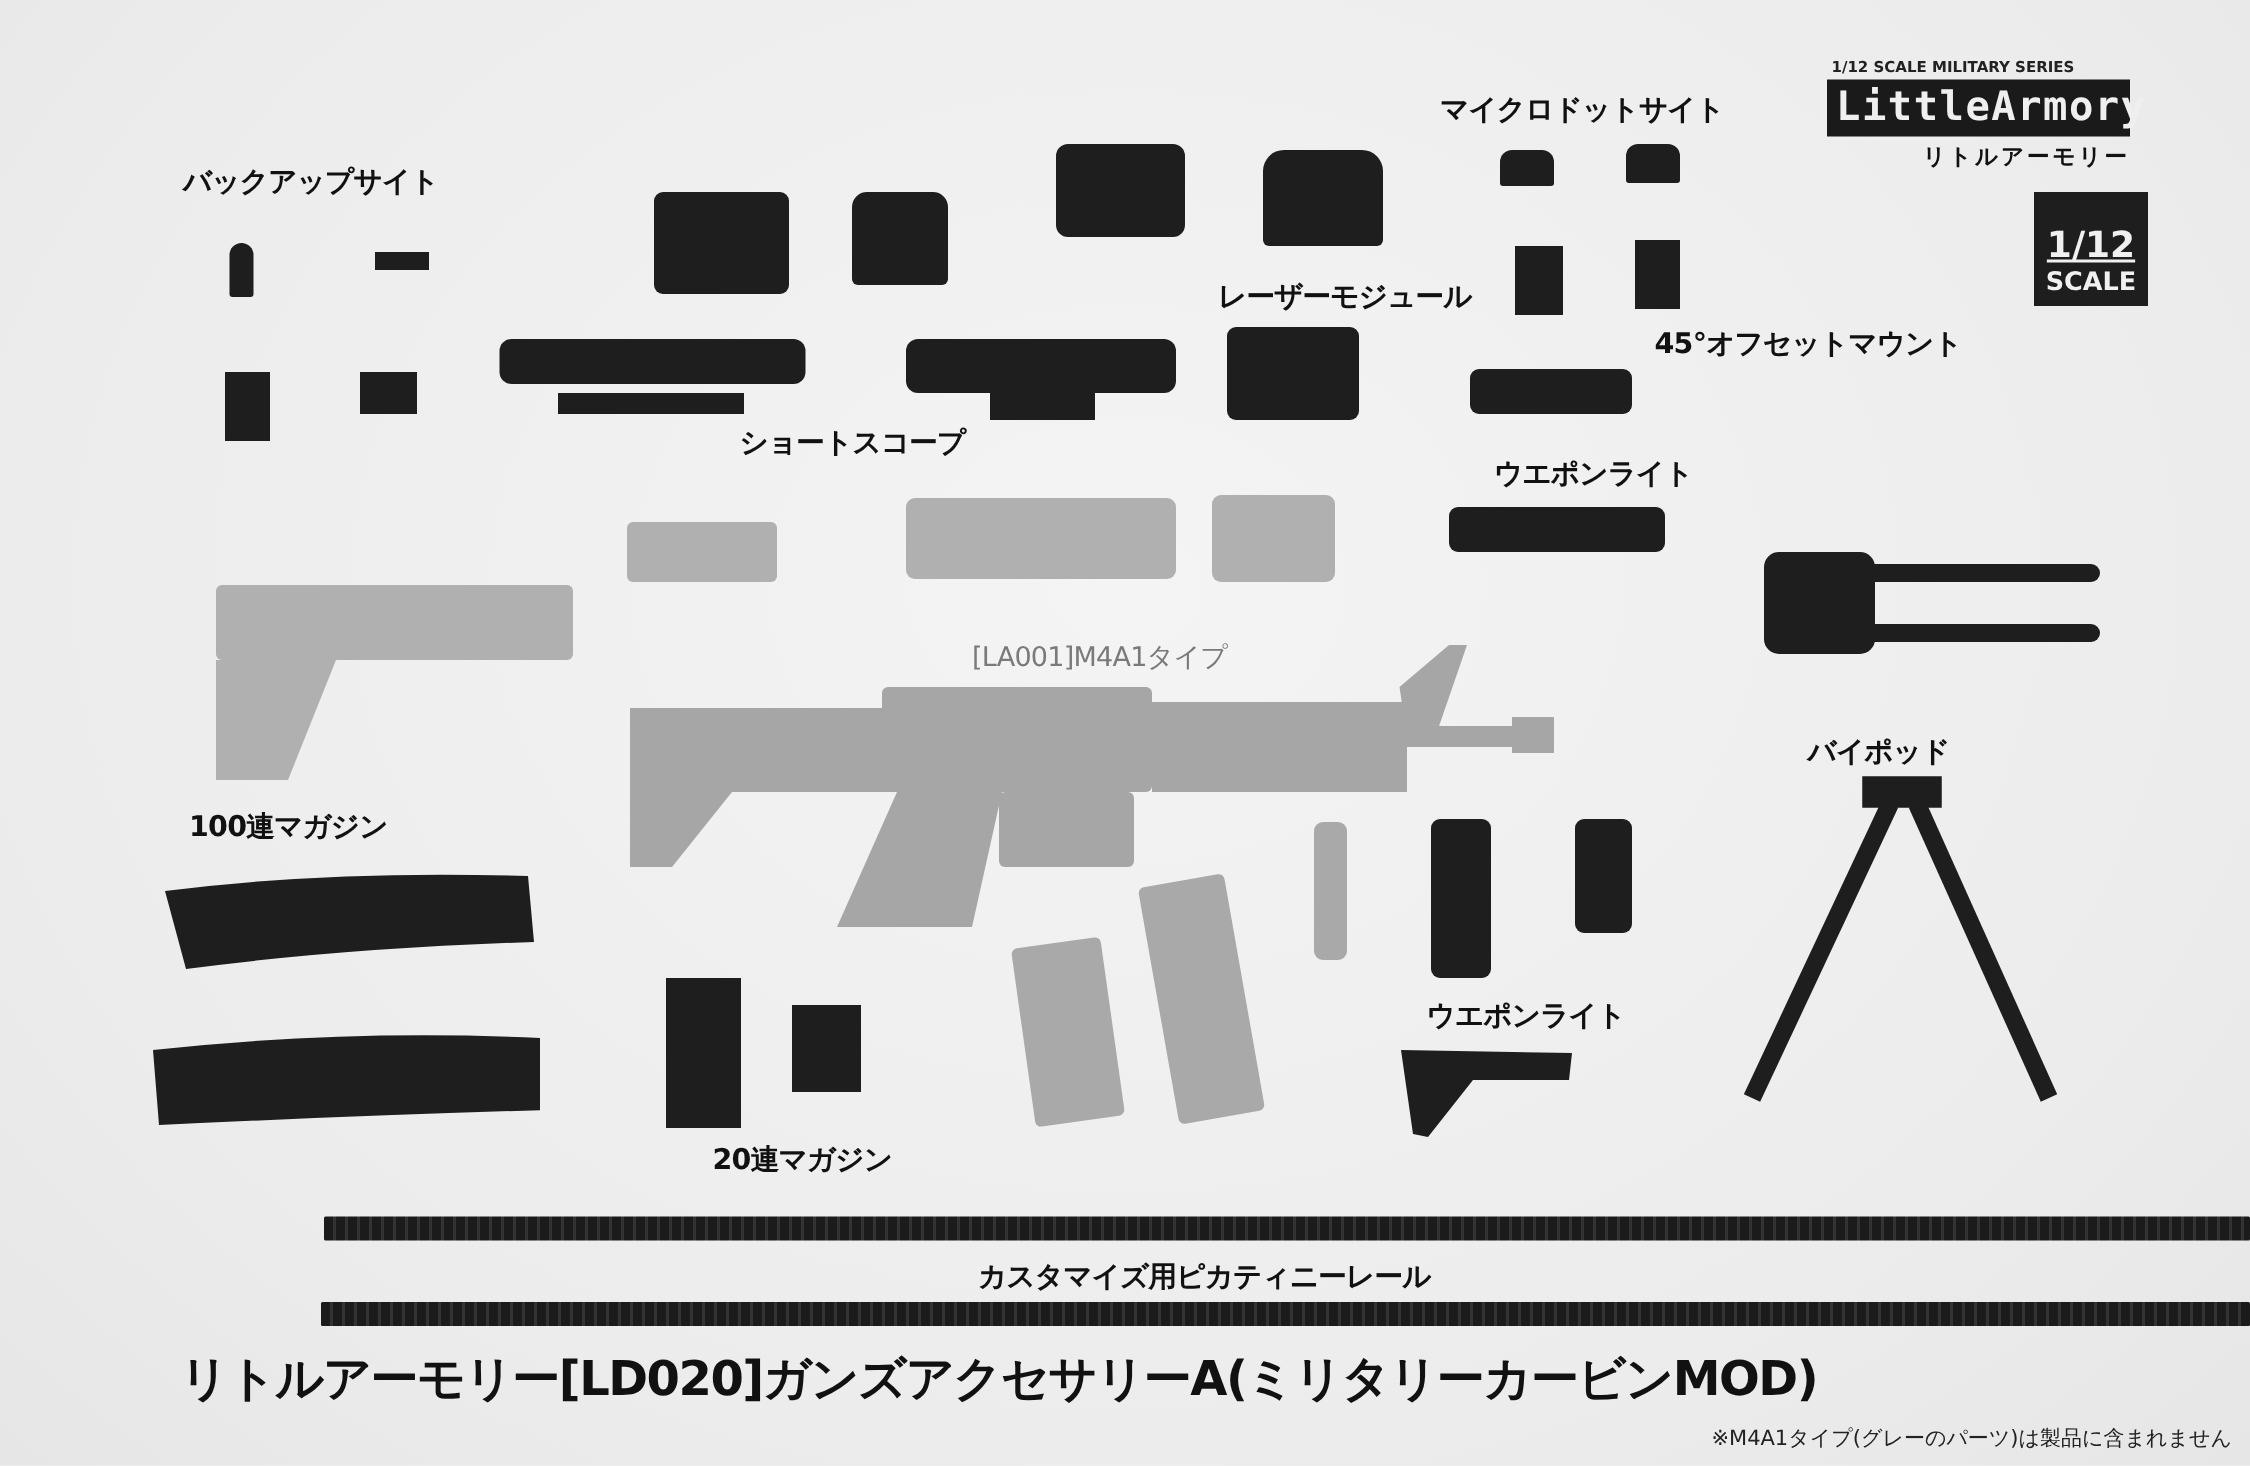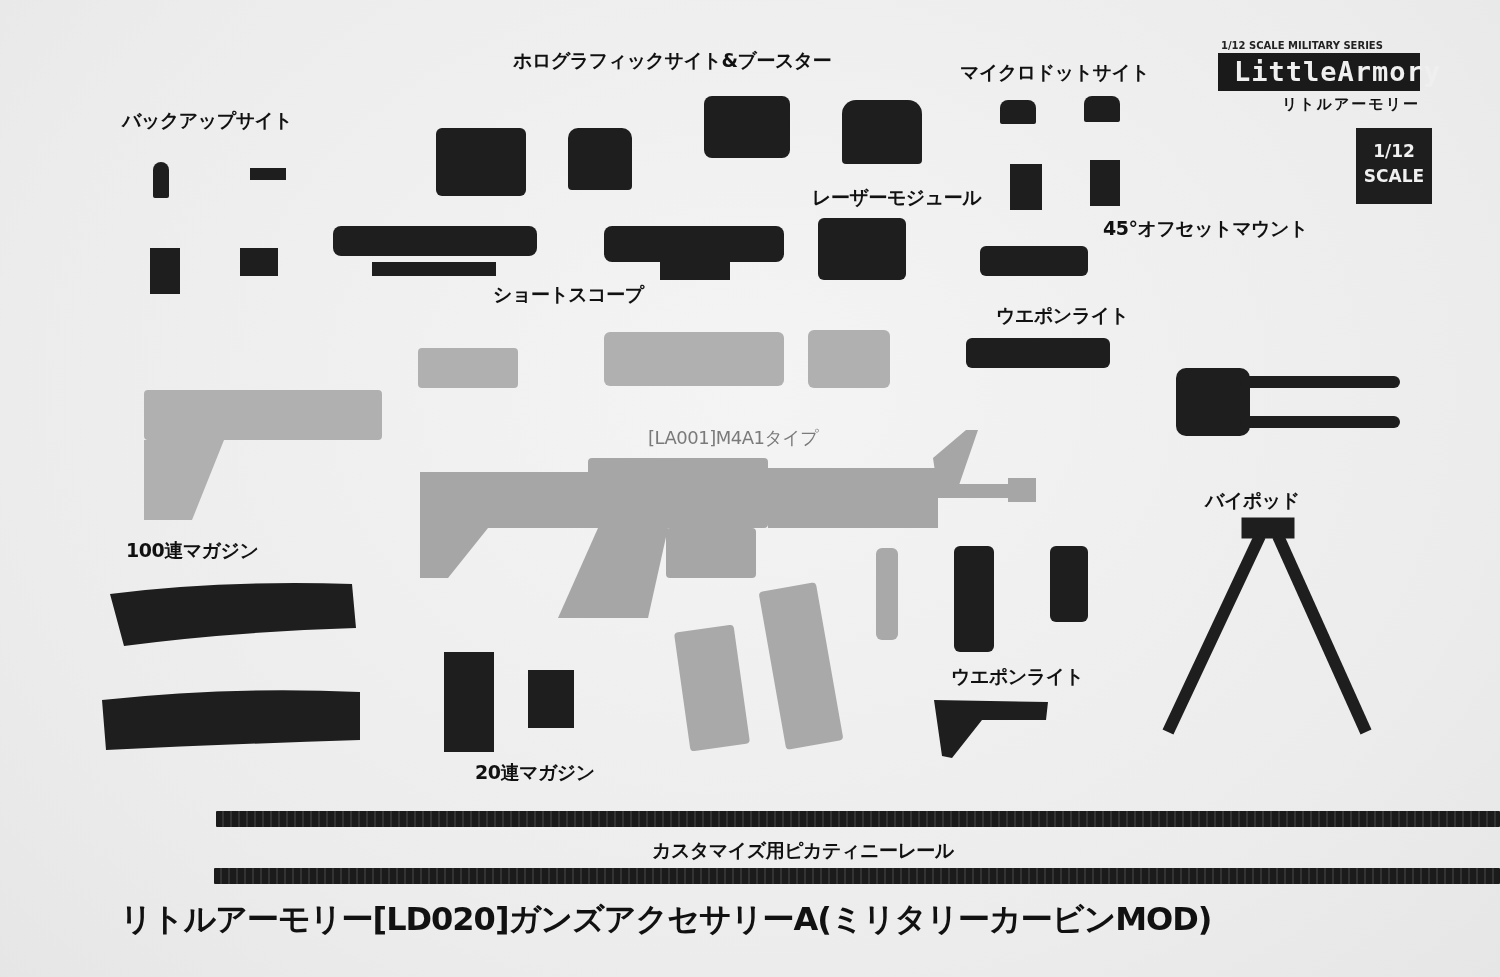--- a/index.html
+++ b/index.html
@@ -15,46 +15,45 @@
   .lbl.gray { color: #7a7a7a; font-weight: normal; font-size: 18px; }
   .part { position: absolute; }
   .blk { background: #1e1e1e; }
   .gry { background: #a9a9a9; }
   .title { position: absolute; left: 120px; top: 898px; font-size: 32px; font-weight: bold; color: #111;
     white-space: nowrap; letter-spacing: -1px; }
   .note { position: absolute; right: 12px; top: 950px; font-size: 14px; color: #222; white-space: nowrap; }
   .logo-wrap { position: absolute; left: 1218px; top: 40px; width: 202px; }
   .logo-sub { font-size: 10px; font-weight: bold; color: #222; letter-spacing: 0; margin-left: 3px; }
   .logo-main { background: #1a1a1a; color: #efefef; font-family: "DejaVu Sans Mono", monospace; font-weight: bold;
-    font-size: 27px; letter-spacing: 1px; padding: 2px 16px; margin-top: 2px; height: 34px; line-height: 34px; text-align: center; }
+    font-size: 27px; letter-spacing: 1px; padding: 2px 6px; margin-top: 2px; height: 34px; line-height: 34px; text-align: center; }
   .logo-kana { font-size: 15px; font-weight: bold; text-align: right; color: #111; margin-top: 4px; letter-spacing: 2px; }
   .scale-badge { position: absolute; left: 1356px; top: 128px; width: 68px; width: 76px; height: 76px; background: #1e1e1e; color: #f0f0f0;
     font-weight: bold; text-align: center; }
-  .scale-badge .frac { font-size: 17px; line-height: 30px; padding-top: 8px; }
+  .scale-badge .frac { font-size: 24px; line-height: 30px; padding-top: 20px; text-decoration: underline; }
   .scale-badge .sc { font-size: 17px; line-height: 20px; }
   .rail { position: absolute; height: 16px; background:
     repeating-linear-gradient(90deg, #1b1b1b 0 6px, #333 6px 8px); border-radius: 1px; }
 </style>
 </head>
 <body>
 
 <div class="canvas">
 
   <div class="logo-wrap">
     <div class="logo-sub">1/12 SCALE MILITARY SERIES</div>
     <div class="logo-main">LittleArmory</div>
     <div class="logo-kana">リトルアーモリー</div>
   </div>
   <div class="scale-badge">
     <div class="frac">1/12</div>
     <div class="sc">SCALE</div>
   </div>
 
   <div class="lbl" style="left:122px;top:108px;">バックアップサイト</div>
-  <div class="lbl" style="left:513px;top:48px;">ホログラフィックサイト&amp;ブースター</div>
   <div class="lbl" style="left:960px;top:60px;">マイクロドットサイト</div>
   <div class="lbl" style="left:812px;top:185px;">レーザーモジュール</div>
   <div class="lbl" style="left:1103px;top:216px;">45°オフセットマウント</div>
   <div class="lbl" style="left:493px;top:282px;">ショートスコープ</div>
   <div class="lbl" style="left:960px;top:303px;margin-left:36px;">ウエポンライト</div>
   <div class="lbl gray" style="left:648px;top:426px;">[LA001]M4A1タイプ</div>
   <div class="lbl" style="left:1205px;top:464px;margin-top:24px;">バイポッド</div>
   <div class="lbl" style="left:126px;top:538px;text-align:center;">100連マガジン</div>
   <div class="lbl" style="left:475px;top:760px;">20連マガジン</div>
   <div class="lbl" style="left:951px;top:664px;">ウエポンライト</div>
@@ -138,13 +137,14 @@
     </g>
   </svg>
 
   <div class="part blk" style="left:444px;top:652px;width:50px;height:100px;"></div>
   <div class="part blk" style="left:528px;top:670px;width:46px;height:58px;"></div>
 
   <div class="rail" style="left:216px;top:811px;width:1284px;"></div>
   <div class="rail" style="left:214px;top:868px;width:1286px;"></div>
 
   <div class="title">リトルアーモリー[LD020]ガンズアクセサリーA(ミリタリーカービンMOD)</div>
+  <div class="note">※M4A1タイプ(グレーのパーツ)は製品に含まれません</div>
 </div>
 
 </body></html>

